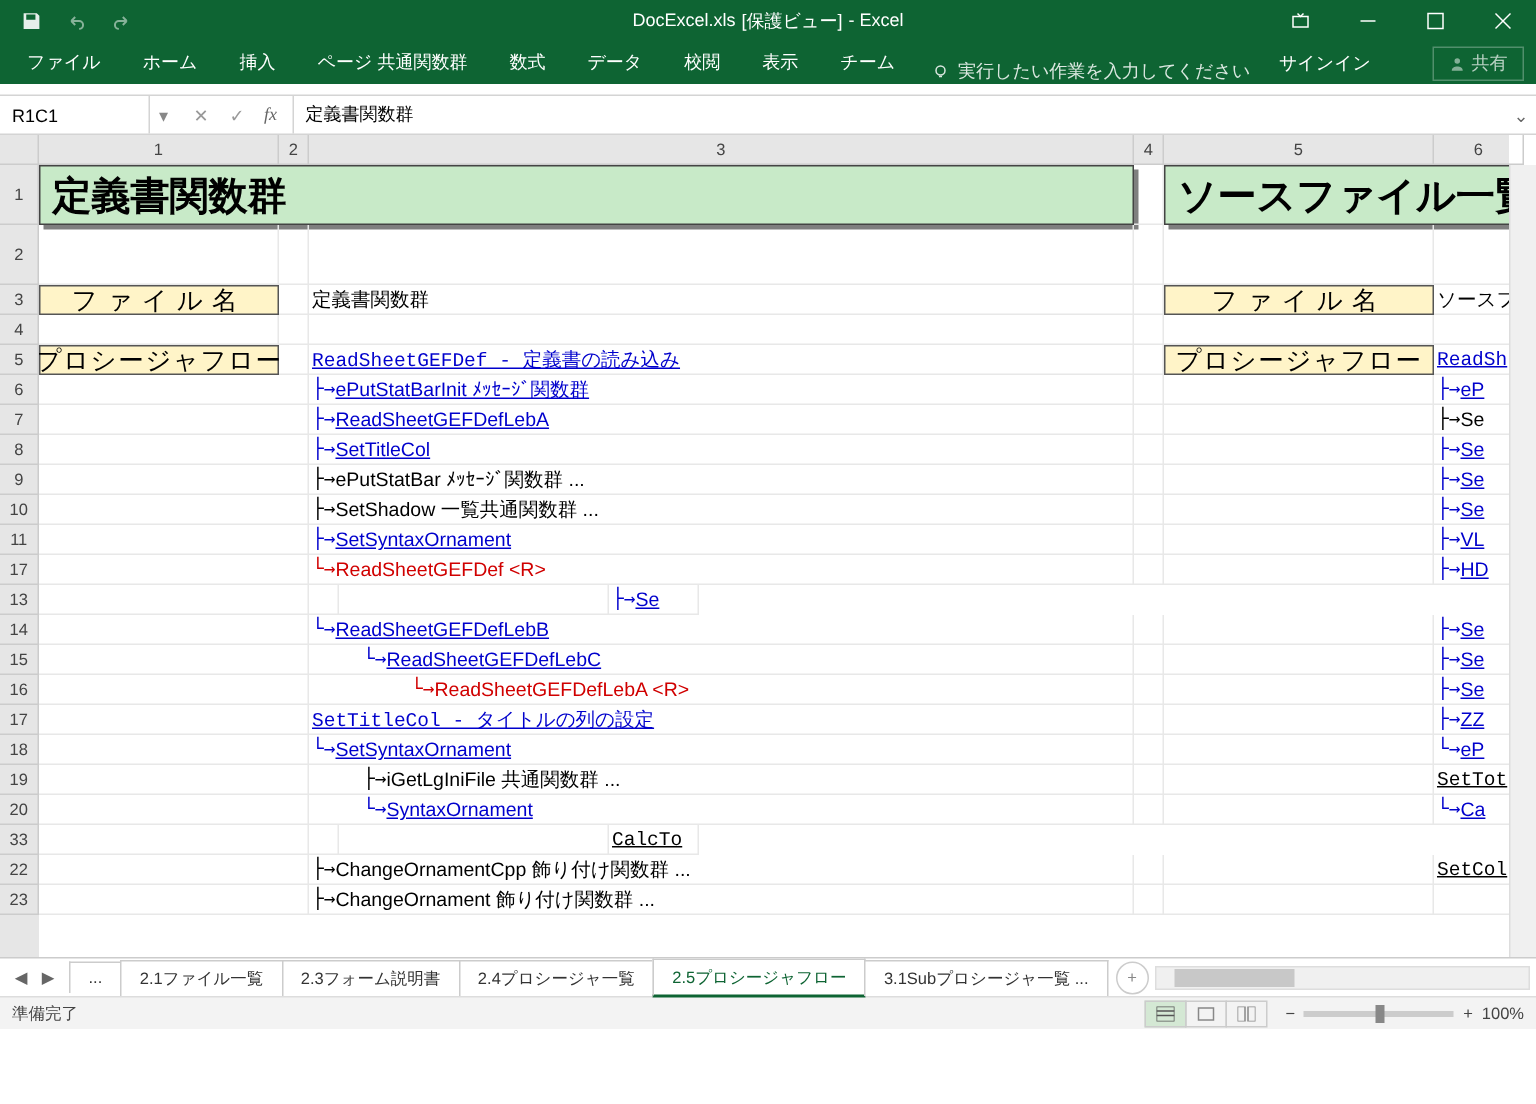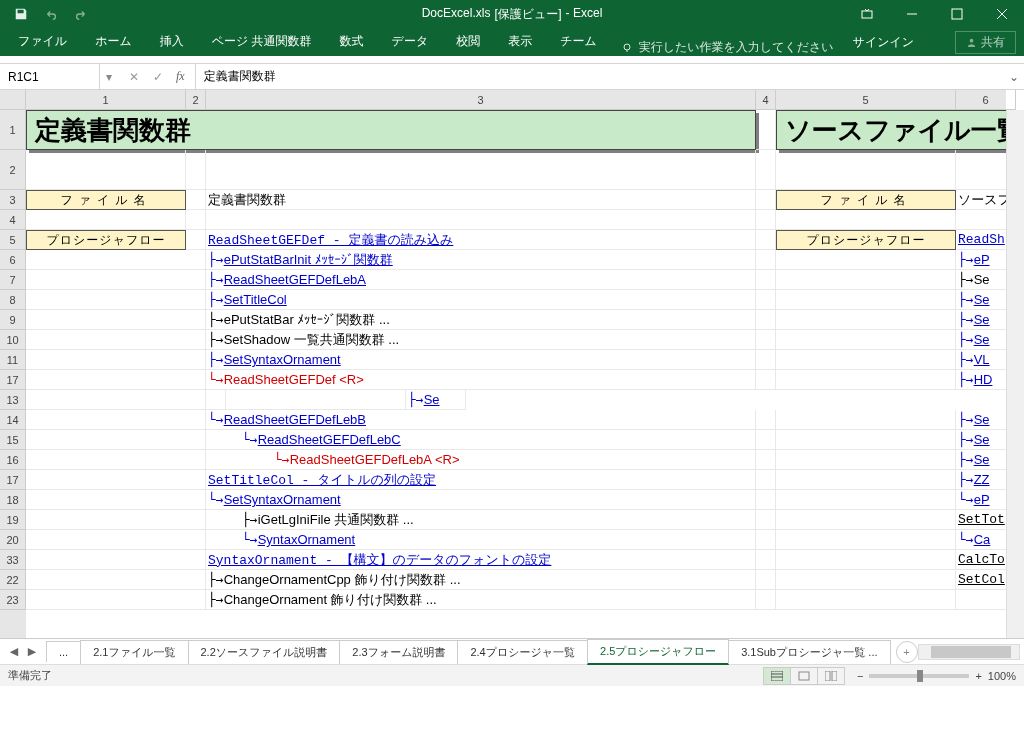--- a/index.html
+++ b/index.html
@@ -30,21 +30,21 @@
 .col-headers{position:absolute;top:0;left:26px;right:18px;height:20px;display:flex;background:#e6e6e6;z-index:2}
 .ch{border-right:1px solid #ccc;border-bottom:1px solid #ccc;display:flex;align-items:center;justify-content:center;font-size:11px;color:#444;flex-shrink:0}
 .row-headers{position:absolute;top:20px;left:0;width:26px;bottom:0;background:#e6e6e6;z-index:2}
 .rh{height:20px;border-right:1px solid #ccc;border-bottom:1px solid #ccc;display:flex;align-items:center;justify-content:center;font-size:11px;color:#444}
 .rh.tall{height:40px}
 .cells{position:absolute;top:20px;left:26px;right:18px;bottom:0;overflow:hidden}
 .cell-row{display:flex;height:20px;position:relative}
 .cell-row.tall{height:40px}
 .cell{border-right:1px solid #e8e8e8;border-bottom:1px solid #e8e8e8;flex-shrink:0;font-size:13px;padding:1px 2px;white-space:nowrap;overflow:visible;display:flex;align-items:center;font-family:'MS Gothic','Courier New',monospace}
 .title-cell{background:#c8eac8;border:1px solid #444;box-shadow:3px 3px 0 rgba(0,0,0,.5);font-size:26px;font-weight:bold;padding-left:8px;font-family:'MS Gothic',serif}
-.label-cell{background:#fff4c8;border:1px solid #555;text-align:center;justify-content:center;letter-spacing:6px;font-size:12px}
+.label-cell{background:#fff4c8;border:1px solid #555;text-align:center;justify-content:center;letter-spacing:6px;font-size:17px}
 .blue{color:#0000cc;text-decoration:underline}
 .red{color:#d00000}
 .underline{text-decoration:underline}
 .arrow{color:#0000cc;font-family:monospace}
 .arrow-black{color:#000;font-family:monospace}
 .arrow-red{color:#d00000;font-family:monospace}
 .vscroll{position:absolute;right:0;top:20px;width:18px;bottom:0;background:#f0f0f0;border-left:1px solid #ddd}
 .tabs-area{height:26px;display:flex;align-items:center;border-top:1px solid #ccc;background:#fff;font-size:11px}
 .tab-nav{display:flex;padding:0 6px;gap:2px;color:#666}
 .tab-nav-btn{width:16px;text-align:center}
@@ -414,21 +414,20 @@
         </div>
         <div class="cell" style="width:20px"></div>
         <div class="cell" style="width:180px"></div>
         <div class="cell" style="width:60px">
           <span class="arrow">└→ </span>
           <span class="blue">Ca</span>
         </div>
       </div>
     <div class="cell-row">
         <div class="cell" style="width:180px"></div>
-        <div class="cell blue underline" style="width:550px">SyntaxOrnament - 【構文】のデータのフォントの設定</div>
         <div class="cell" style="width:20px"></div>
         <div class="cell" style="width:180px"></div>
         <div class="cell underline" style="width:60px">CalcTo</div>
       </div>
     <div class="cell-row">
         <div class="cell" style="width:180px"></div>
         <div class="cell" style="width:550px">
           <span class="arrow-black">├→ </span>
           <span>ChangeOrnamentCpp 飾り付け関数群 ...</span>
         </div>
@@ -450,21 +449,20 @@
   <div class="vscroll"></div>
 </div>
 
 <div class="tabs-area">
   <div class="tab-nav">
     <div class="tab-nav-btn">◀</div>
     <div class="tab-nav-btn">▶</div>
   </div>
   <div class="sheet-tab">...</div>
   <div class="sheet-tab">2.1ファイル一覧</div>
-  <div class="sheet-tab">2.2ソースファイル説明書</div>
   <div class="sheet-tab">2.3フォーム説明書</div>
   <div class="sheet-tab">2.4プロシージャ一覧</div>
   <div class="sheet-tab active">2.5プロシージャフロー</div>
   <div class="sheet-tab">3.1Subプロシージャ一覧 ...</div>
   <div class="add-sheet">+</div>
   <div class="hscroll">
       <div class="hscroll-thumb"></div>
     </div>
 </div>
 

